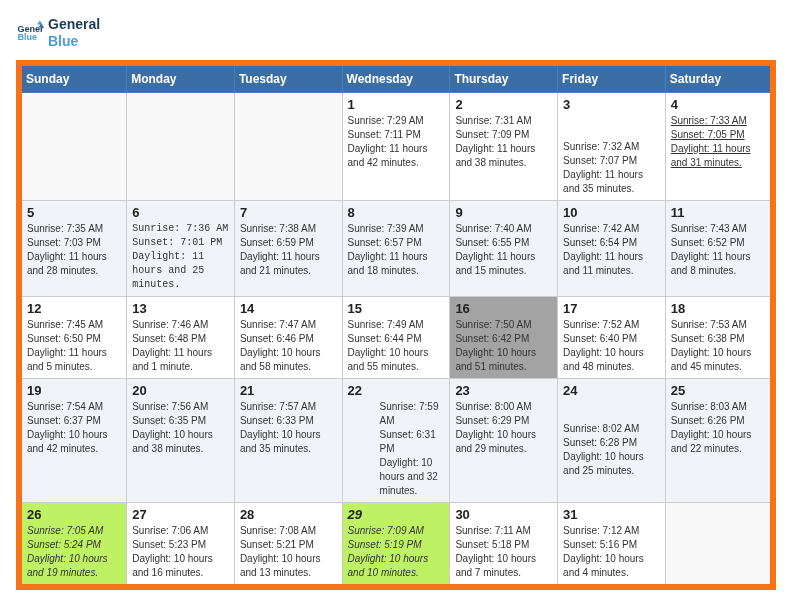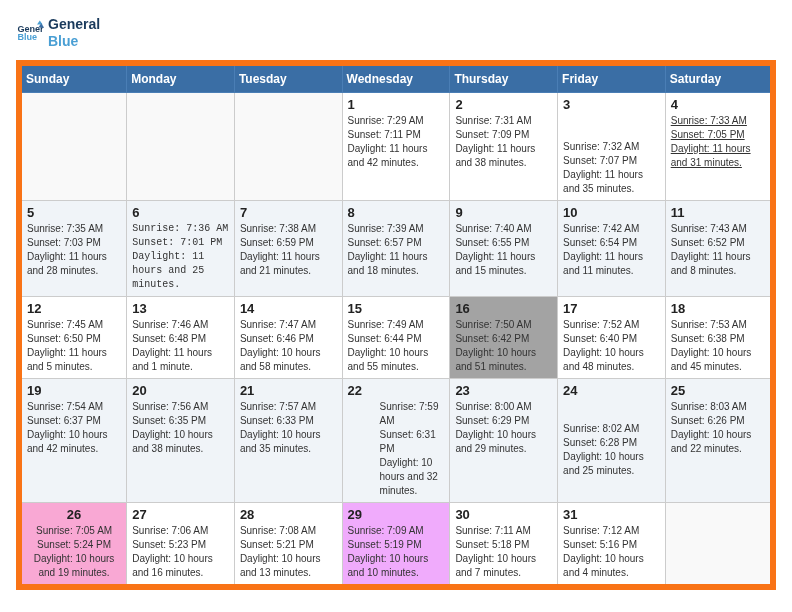--- a/index.html
+++ b/index.html
@@ -273,39 +273,39 @@
 Daylight: 10 hours and 25 minutes.</div>
         </td>
         <td style="background: rgb(240, 244, 248);">
           <span class="day-num">25</span>
           <div class="day-info" style="white-space: pre-line;">Sunrise: 8:03 AM
 Sunset: 6:26 PM
 Daylight: 10 hours and 22 minutes.</div>
         </td>
       </tr>
       <tr>
-        <td style="background: #f9a8d4; text-align: center;">
+        <td style="background: #bef264;">
           <span class="day-num">26</span>
-          <div class="day-info" style="white-space: pre-line;">Sunrise: 7:05 AM
+          <div class="day-info" style="white-space: pre-line; font-style: italic;">Sunrise: 7:05 AM
 Sunset: 5:24 PM
 Daylight: 10 hours and 19 minutes.</div>
         </td>
         <td style="background: rgb(255, 255, 255);">
           <span class="day-num">27</span>
           <div class="day-info" style="white-space: pre-line;">Sunrise: 7:06 AM
 Sunset: 5:23 PM
 Daylight: 10 hours and 16 minutes.</div>
         </td>
         <td style="background: rgb(255, 255, 255);">
           <span class="day-num">28</span>
           <div class="day-info" style="white-space: pre-line;">Sunrise: 7:08 AM
 Sunset: 5:21 PM
 Daylight: 10 hours and 13 minutes.</div>
         </td>
-        <td style="background: #f0abfc;">
+        <td style="background: #bef264; font-style: italic;">
           <span class="day-num">29</span>
           <div class="day-info" style="white-space: pre-line;">Sunrise: 7:09 AM
 Sunset: 5:19 PM
 Daylight: 10 hours and 10 minutes.</div>
         </td>
         <td style="background: rgb(255, 255, 255);">
           <span class="day-num">30</span>
           <div class="day-info" style="white-space: pre-line;">Sunrise: 7:11 AM
 Sunset: 5:18 PM
 Daylight: 10 hours and 7 minutes.</div>

